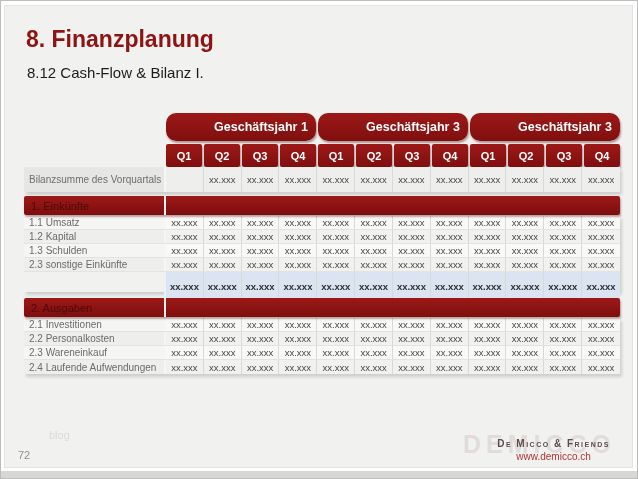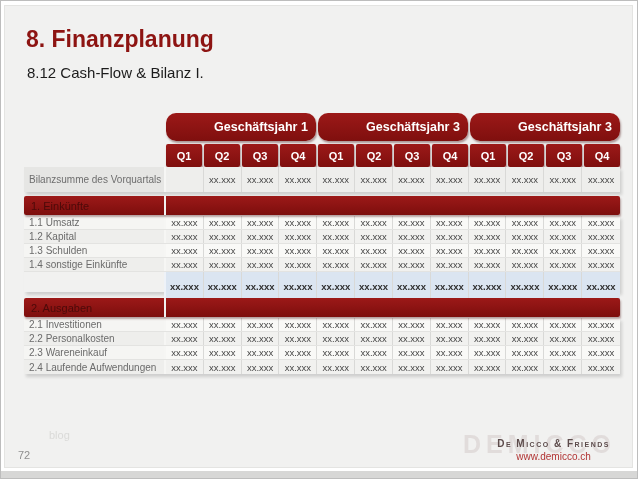--- a/index.html
+++ b/index.html
@@ -184,21 +184,21 @@
               <div class="val">xx.xxx</div>
               <div class="val">xx.xxx</div>
               <div class="val">xx.xxx</div>
               <div class="val">xx.xxx</div>
               <div class="val">xx.xxx</div>
               <div class="val">xx.xxx</div>
               <div class="val">xx.xxx</div>
               <div class="val">xx.xxx</div>
             </div>
             <div class="trow even">
-              <div class="lbl">1.4 sonstige Einkünfte</div>
+              <div class="lbl">2.3 sonstige Einkünfte</div>
               <div class="spacer"></div>
               <div class="val">xx.xxx</div>
               <div class="val">xx.xxx</div>
               <div class="val">xx.xxx</div>
               <div class="val">xx.xxx</div>
               <div class="val">xx.xxx</div>
               <div class="val">xx.xxx</div>
               <div class="val">xx.xxx</div>
               <div class="val">xx.xxx</div>
               <div class="val">xx.xxx</div>

